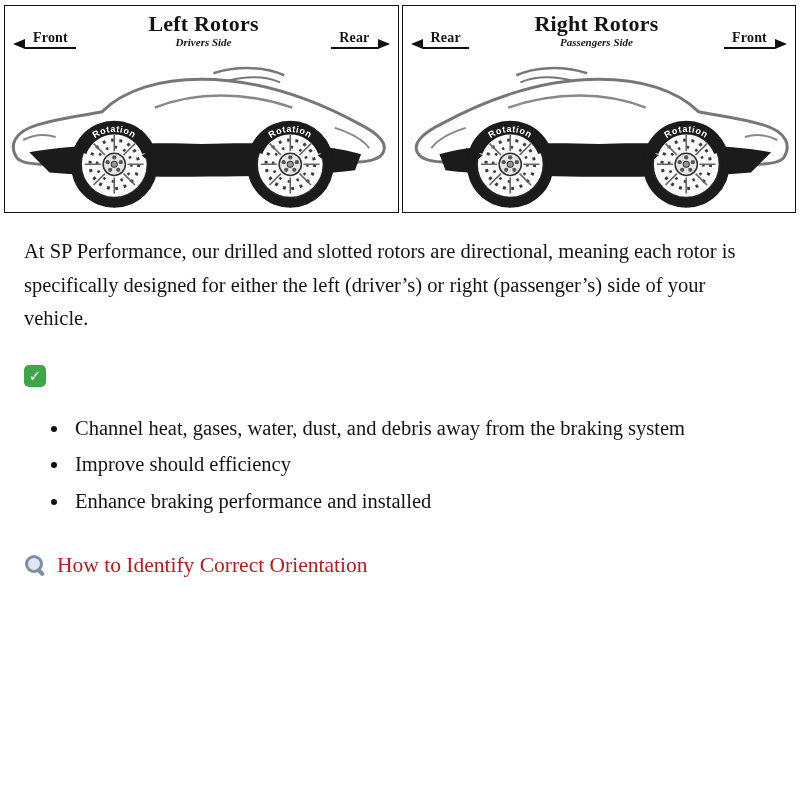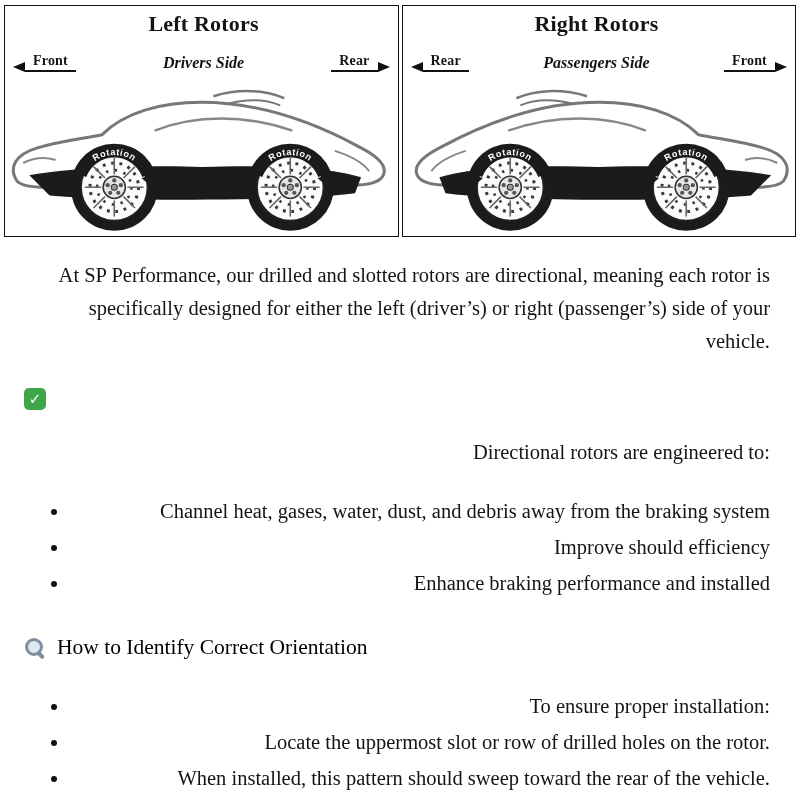--- a/index.html
+++ b/index.html
@@ -10,30 +10,30 @@
   .panel{flex:1;border:1.6px solid #111;background:#fff;min-width:0;}
   .panel-header{display:flex;justify-content:space-between;align-items:flex-end;
     padding:7px 8px 0 8px;font-family:Liberation Serif, serif;}
   .dir{display:flex;align-items:center;margin-top:4px;}
   .dir .lbl{font-weight:700;font-size:14px;border-bottom:2.5px solid #111;padding:0 8px 1px 8px;letter-spacing:.2px;}
   .tri{width:0;height:0;border-top:5px solid transparent;border-bottom:5px solid transparent;transform:translateY(5px);}
   .tri-l{border-right:12px solid #111;}
   .tri-r{border-left:12px solid #111;}
   .panel-titles{text-align:center;line-height:1.05;margin-top:-1px;}
   .panel-title{font-size:22px;font-weight:700;letter-spacing:.2px;}
-  .panel-sub{font-size:16px;font-weight:700;font-style:italic;margin-top:20px;}
+  .panel-sub{font-size:11px;font-weight:700;font-style:italic;margin-top:2px;}
   svg.car{display:block;width:100%;height:auto;margin-top:2px;}
   .rot-text{font-family:"Liberation Sans",sans-serif;font-size:9px;font-weight:700;fill:#fff;letter-spacing:.6px;}
 
   
-  .content{padding:14px 30px 26px 24px;font-size:20.5px;line-height:1.62;text-align:right;}
+  .content{padding:14px 30px 26px 24px;font-size:20.5px;line-height:1.62;}
   .intro{margin:8px 0 0 0;}
   h2.sec{font-size:21.5px;margin:30px 0 0 0;display:flex;align-items:center;gap:11px;font-family:"Liberation Serif",serif;}
   h2.sec1{font-weight:700;}
-  h2.sec2{font-weight:400;color:#000000;}
+  h2.sec2{font-weight:400;color:#b91c1c;}
   .lead{margin:26px 0 0 0;}
   ul.blist{margin:25px 0 0 0;padding-left:46px;}
   ul.blist li{margin:3px 0;padding-left:5px;}
   ul.blist li::marker{color:#111;}
 
   
   .check-icon{width:22px;height:22px;background:#3fa648;border-radius:5px;color:#fff;
     display:inline-flex;align-items:center;justify-content:center;
     font-size:15px;font-weight:700;font-family:"DejaVu Sans",sans-serif;flex:0 0 auto;}
   
@@ -148,35 +148,29 @@
 </div>
 
 <div class="content">
 
   <p class="intro">At SP Performance, our drilled and slotted rotors are directional, meaning each rotor is specifically designed for either the left (driver’s) or right (passenger’s) side of your vehicle.</p>
 
   <h2 class="sec sec1">
     <span class="check-icon">✓</span>
   </h2>
 
-  <p class="lead">Directional rotors are engineered to:</p>
 
   <ul class="blist">
     <li>Channel heat, gases, water, dust, and debris away from the braking system</li>
     <li>Improve should efficiency</li>
     <li>Enhance braking performance and installed</li>
   </ul>
 
   <h2 class="sec sec2">
     <span class="mag-icon">
       <span class="mag-circle"></span>
       <span class="mag-handle"></span>
     </span>
     <span>How to Identify Correct Orientation</span>
   </h2>
 
-  <ul class="blist">
-    <li>To ensure proper installation:</li>
-    <li>Locate the uppermost slot or row of drilled holes on the rotor.</li>
-    <li>When installed, this pattern should sweep toward the rear of the vehicle.</li>
-  </ul>
 
 </div>
 
 </body></html>

